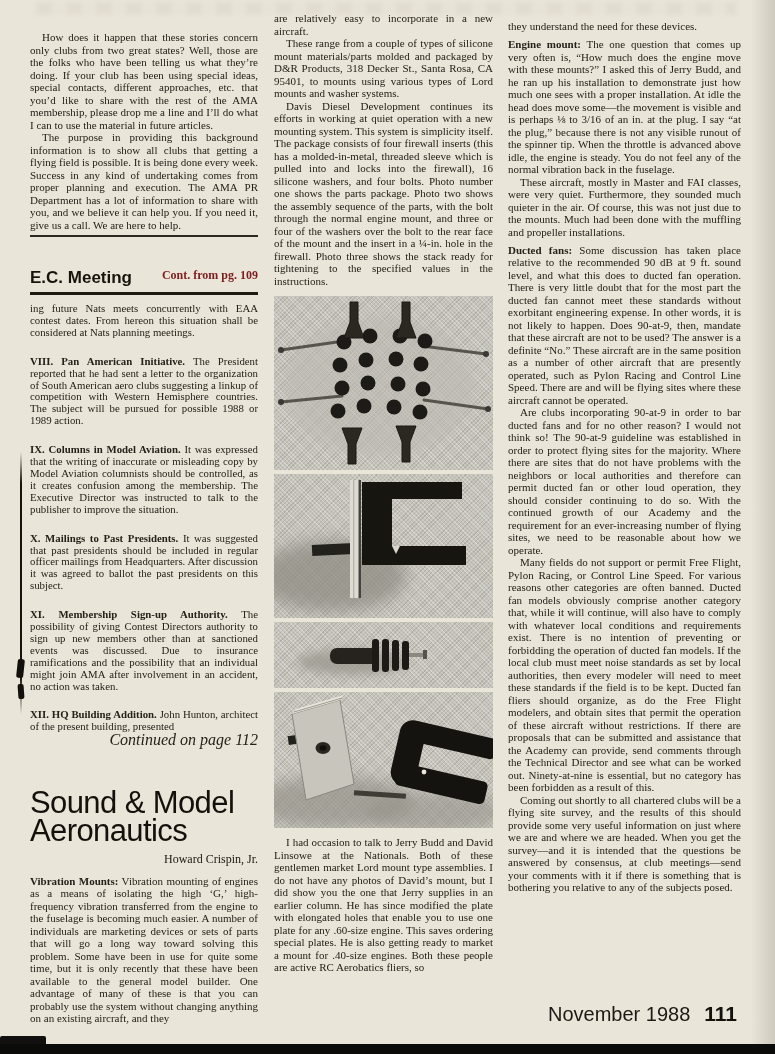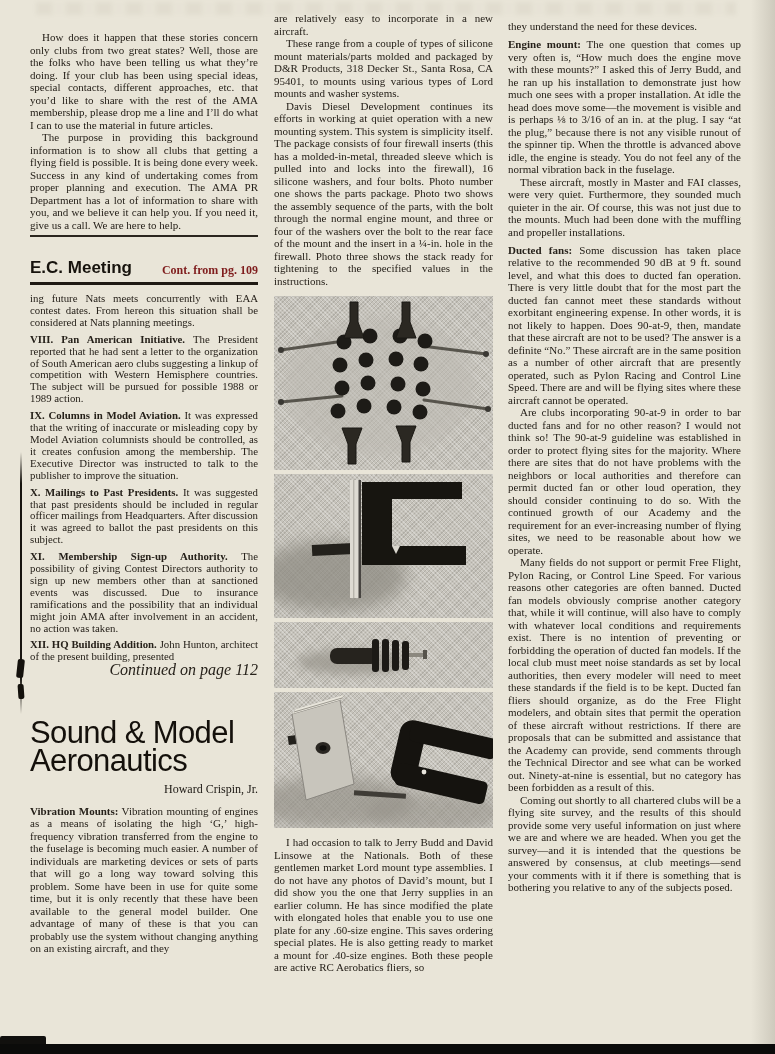--- a/index.html
+++ b/index.html
@@ -15,25 +15,25 @@
   .col-mid{left:274px;width:219px;padding-top:12px;}
   .col-right{left:508px;width:233px;padding-top:20px;}
   .p{margin:0;font-size:11px;line-height:12.5px;text-align:justify;text-indent:12px;}
   .p.ni{text-indent:0;}
   .p.gap{margin-top:5.5px;}
   .lead{font-weight:700;}
   
   .ec{margin-top:4px;}
   .rule-thin{height:2px;background:#2b261f;}
   .rule-thick{height:3px;background:#1f1a14;}
-  .ec-header{display:flex;justify-content:space-between;align-items:flex-end;padding:21px 0 4px;}
+  .ec-header{display:flex;justify-content:space-between;align-items:flex-start;padding:31px 0 4px;}
   .ec-title{font-family:"Liberation Sans","DejaVu Sans",sans-serif;font-weight:700;font-size:17px;color:#17130d;}
   .ec-cont{font-weight:700;font-size:12px;color:#7f1d1d;}
   .ec .p{font-size:10.8px;line-height:11.9px;}
-  .ec .p.gap{margin-top:5px;}
+  .ec .p.gap{margin-top:17px;}
   .ec .first-after-rule{margin-top:8px;}
   .cont-note{margin:1px 0 0;font-size:16px;line-height:12.5px;font-style:italic;text-align:right;}
   
   .sound-title{margin:42px 0 0;font-family:"Liberation Sans","DejaVu Sans",sans-serif;
     font-weight:400;font-size:31px;line-height:28.5px;letter-spacing:-0.6px;color:#14100b;}
   .byline{margin:6px 0 8px;font-size:12px;font-weight:400;text-align:right;color:#1b1712;}
   
   .photo{position:relative;margin:4px 0 0;width:219px;overflow:hidden;
     background-color:#c6c3bb;
     background-image:
@@ -225,20 +225,24 @@
   <div class="col col-right">
     <p class="p ni">they understand the need for these devices.</p>
     <p class="p ni gap"><b class="lead">Engine mount:</b> <span>The one question that comes up very often is, “How much does the engine move with these mounts?” I asked this of Jerry Budd, and he ran up his installation to demonstrate just how much one sees with a proper installation. At idle the head does move some—the movement is visible and is perhaps ⅛ to 3/16 of an in. at the plug. I say “at the plug,” because there is not any visible runout of the spinner tip. When the throttle is advanced above idle, the engine is steady. You do not feel any of the normal vibration back in the fuselage.</span></p>
     <p class="p">These aircraft, mostly in Master and FAI classes, were very quiet. Furthermore, they sounded much quieter in the air. Of course, this was not just due to the mounts. Much had been done with the muffling and propeller installations.</p>
     <p class="p ni gap"><b class="lead">Ducted fans:</b> <span>Some discussion has taken place relative to the recommended 90 dB at 9 ft. sound level, and what this does to ducted fan operation. There is very little doubt that for the most part the ducted fan cannot meet these standards without exorbitant engineering expense. In other words, it is not likely to happen. Does 90-at-9, then, mandate that these aircraft are not to be used? The answer is a definite “No.” These aircraft are in the same position as a number of other aircraft that are presently operated, such as Pylon Racing and Control Line Speed. There are and will be flying sites where these aircraft cannot be operated.</span></p>
     <p class="p">Are clubs incorporating 90-at-9 in order to bar ducted fans and for no other reason? I would not think so! The 90-at-9 guideline was established in order to protect flying sites for the majority. Where there are sites that do not have problems with the neighbors or local authorities and therefore can permit ducted fan or other loud operation, they should consider continuing to do so. With the continued growth of our Academy and the requirement for an ever-increasing number of flying sites, we need to be reasonable about how we operate.</p>
     <p class="p">Many fields do not support or permit Free Flight, Pylon Racing, or Control Line Speed. For various reasons other categories are often banned. Ducted fan models obviously comprise another category that, while it will continue, will also have to comply with whatever local conditions and requirements exist. There is no intention of preventing or forbidding the operation of ducted fan models. If the local club must meet noise standards as set by local authorities, then every modeler will need to meet these standards if the field is to be kept. Ducted fan fliers should organize, as do the Free Flight modelers, and obtain sites that permit the operation of these aircraft without restrictions. If there are proposals that can be submitted and assistance that the Academy can provide, send comments through the Technical Director and see what can be worked out. Ninety-at-nine is essential, but no category has been forbidden as a result of this.</p>
     <p class="p">Coming out shortly to all chartered clubs will be a flying site survey, and the results of this should provide some very useful information on just where we are and where we are headed. When you get the survey—and it is intended that the questions be answered by consensus, at club meetings—send your comments with it if there is something that is bothering you relative to any of the subjects posed.</p>
   </div>
 
+  <div class="footer">
+    <span class="issue">November 1988</span>
+    <span class="pagenum">111</span>
+  </div>
 
   <div class="edge-line"></div>
   <div class="smudge-a"></div>
   <div class="smudge-b"></div>
   <div class="right-shadow"></div>
   <div class="bottom-bar-left"></div>
   <div class="bottom-bar"></div>
 </div>
 
 </body></html>

